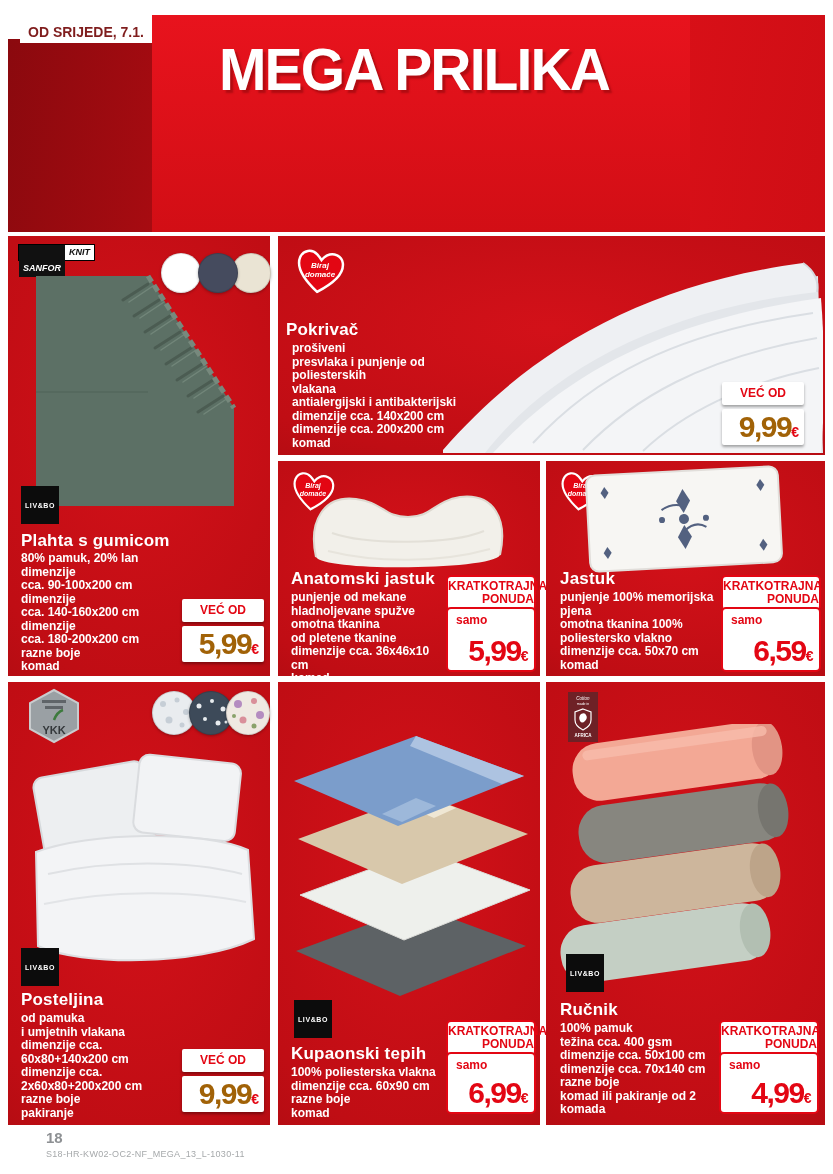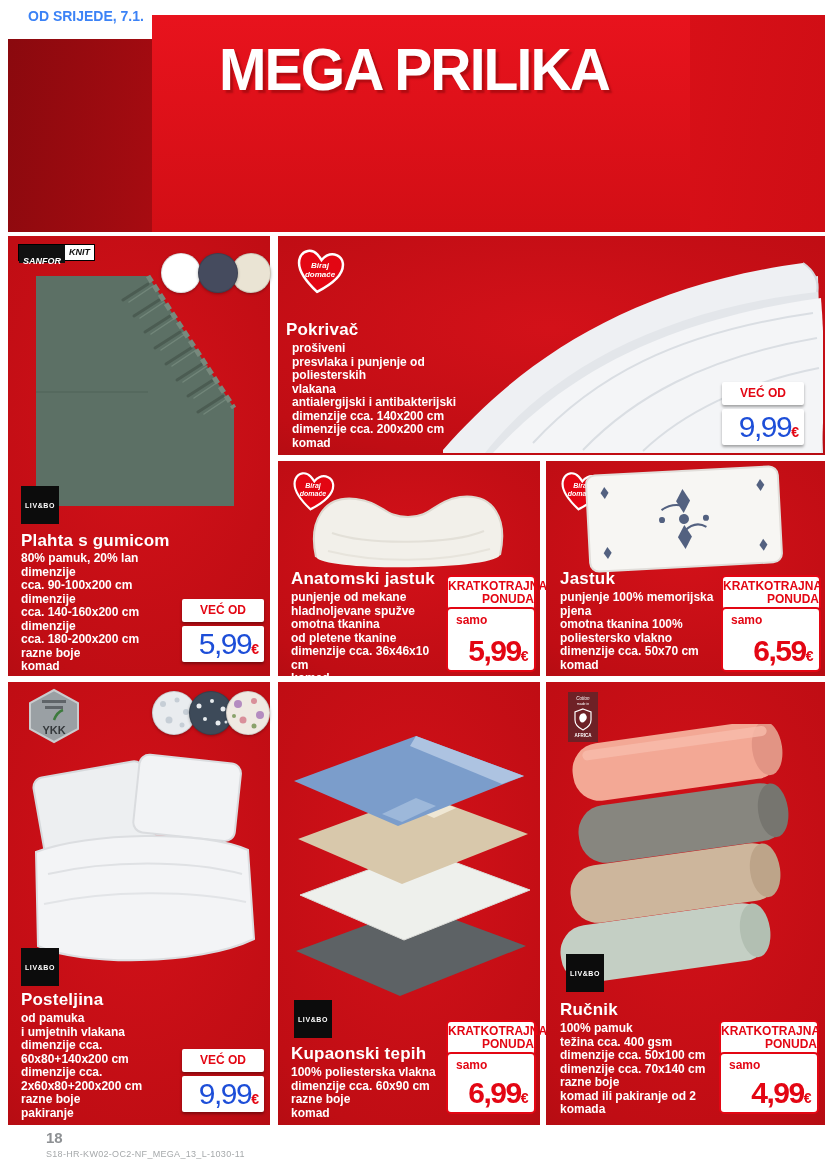--- a/index.html
+++ b/index.html
@@ -4,21 +4,21 @@
 <style>
   html,body{margin:0;padding:0;background:#fff;}
   .page{position:relative;width:833px;height:1174px;background:#fff;overflow:hidden;
         font-family:"Liberation Sans",sans-serif;}
   
   .header-base{position:absolute;left:8px;top:15px;width:817px;height:217px;
     background:linear-gradient(100deg,#8a090e 0%,#b00c12 28%,#e2111a 55%,#cf0e15 100%);}
   .header-notch{position:absolute;left:8px;top:15px;width:144px;height:24px;background:#fff;}
   .mega-panel{position:absolute;left:152px;top:15px;width:538px;height:217px;
     background:linear-gradient(180deg,#e8131d,#d20e15);}
-  .date-chip{position:absolute;left:20px;top:6px;background:#fff;color:#3b82f6;
+  .date-chip{position:absolute;left:20px;top:22px;background:#fff;color:#7f1d1d;
     font-weight:bold;font-size:14px;height:21px;line-height:21px;padding:0 8px;z-index:4;}
   .mega-title{position:absolute;left:140px;top:40px;width:548px;text-align:center;color:#fff;
     font-size:60px;font-weight:800;letter-spacing:-2px;line-height:1;white-space:nowrap;
     transform:scaleX(.95);transform-origin:center;text-shadow:3px 3px 2px rgba(90,0,0,.35);z-index:3;}
   .title-box{position:absolute;left:140px;top:102px;width:548px;height:120px;background:#fff;
     display:flex;flex-direction:column;align-items:center;justify-content:center;z-index:2;}
   .tb1{font-size:47px;font-weight:800;color:#bf1019;letter-spacing:-1px;line-height:1.05;
     white-space:nowrap;transform:scaleX(.93);}
   .tb2{font-size:47px;font-weight:800;color:#e30613;letter-spacing:-1px;line-height:1.05;
     white-space:nowrap;transform:scaleX(.93);}
@@ -32,33 +32,33 @@
   #card6{left:278px;top:682px;width:262px;height:443px;}
   #card7{left:546px;top:682px;width:279px;height:443px;}
   .p-title{position:absolute;color:#fff;font-weight:bold;font-size:17px;letter-spacing:.2px;white-space:nowrap;}
   .p-details{position:absolute;color:#fff;font-weight:bold;font-size:12px;line-height:13.5px;width:230px;}
   .img{position:absolute;}
   
   .tag-label{position:absolute;background:#fff;color:#e30613;font-weight:bold;font-size:12px;
     text-align:center;height:23px;line-height:23px;border-radius:2px;box-shadow:0 2px 3px rgba(0,0,0,.35);}
   .tag-price{position:absolute;background:#fff;height:36px;border-radius:2px;text-align:right;
     padding-right:5px;box-shadow:0 2px 3px rgba(0,0,0,.35);}
-  .pv{font-size:30px;font-weight:400;color:#1d4ed8;letter-spacing:-1.5px;line-height:36px;}
+  .pv{font-size:30px;font-weight:700;color:#a16207;letter-spacing:-1.5px;line-height:36px;}
   .pe{font-size:14px;font-weight:bold;color:#e30613;}
   
   .kp-label{position:absolute;background:#fff;border:2px solid #e30613;border-radius:5px;
     color:#e30613;font-weight:bold;font-size:12px;line-height:13px;text-align:right;padding:3px 0;}
   .kp-price{position:absolute;background:#fff;border:2px solid #e30613;border-radius:5px;}
   .samo{position:absolute;left:8px;top:4px;color:#e30613;font-weight:bold;font-size:12px;}
   .kp-val{position:absolute;right:7px;bottom:4px;color:#e30613;font-weight:800;font-size:30px;
     letter-spacing:-1.5px;line-height:1;}
   
   .sanfor{position:absolute;display:flex;height:15px;font-size:9px;font-weight:bold;
     font-style:italic;line-height:15px;border:1px solid #000;}
-  .sanfor-l{background:#111;color:#fff;padding:9px 4px;}
+  .sanfor-l{background:#111;color:#fff;padding:16px 4px;}
   .sanfor-r{background:#fff;color:#111;padding:0 4px;}
   .heart-badge{position:absolute;width:52px;height:50px;}
   .heart-t{fill:#fff;font-size:8px;font-style:italic;font-weight:bold;text-anchor:middle;
     font-family:"Liberation Sans",sans-serif;}
   .livbo{position:absolute;width:38px;height:38px;background:#0c0c0c;color:#fff;display:flex;
     align-items:center;justify-content:center;font-size:7px;font-weight:bold;letter-spacing:.6px;}
   .dot{position:absolute;width:38px;height:38px;border-radius:50%;border:1px solid rgba(0,0,0,.12);
     box-shadow:0 1px 3px rgba(0,0,0,.3);overflow:hidden;}
   .dot svg{display:block;}
   .ykk-badge{position:absolute;width:56px;height:56px;}

